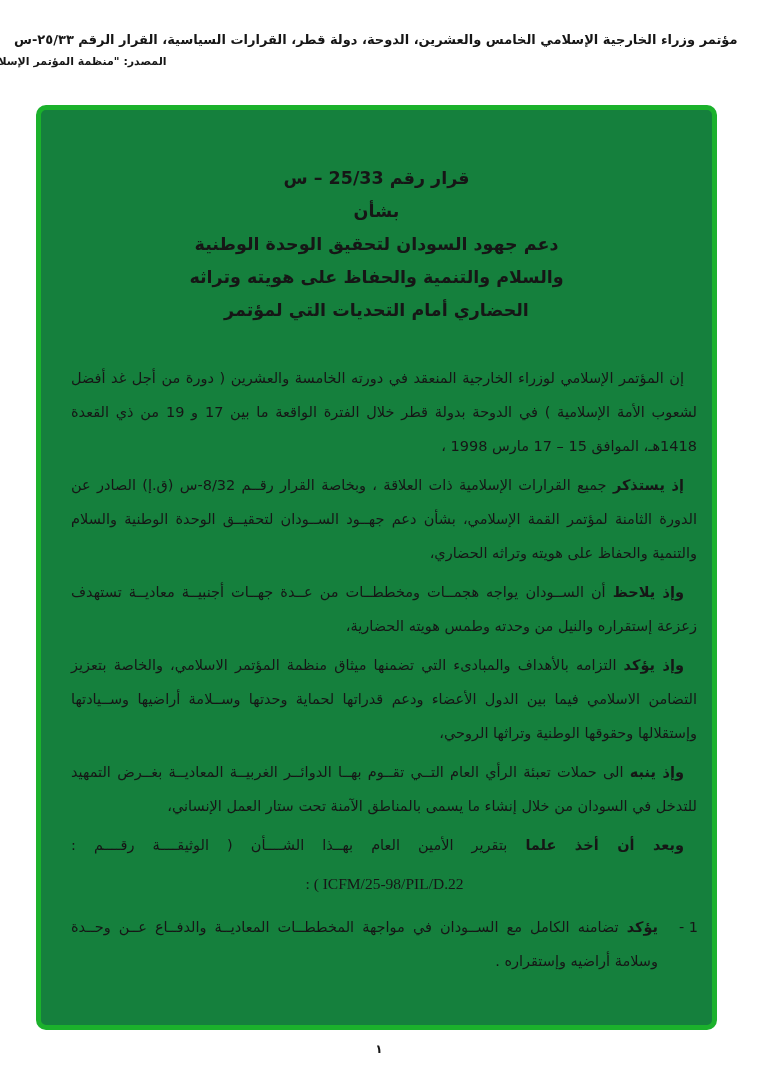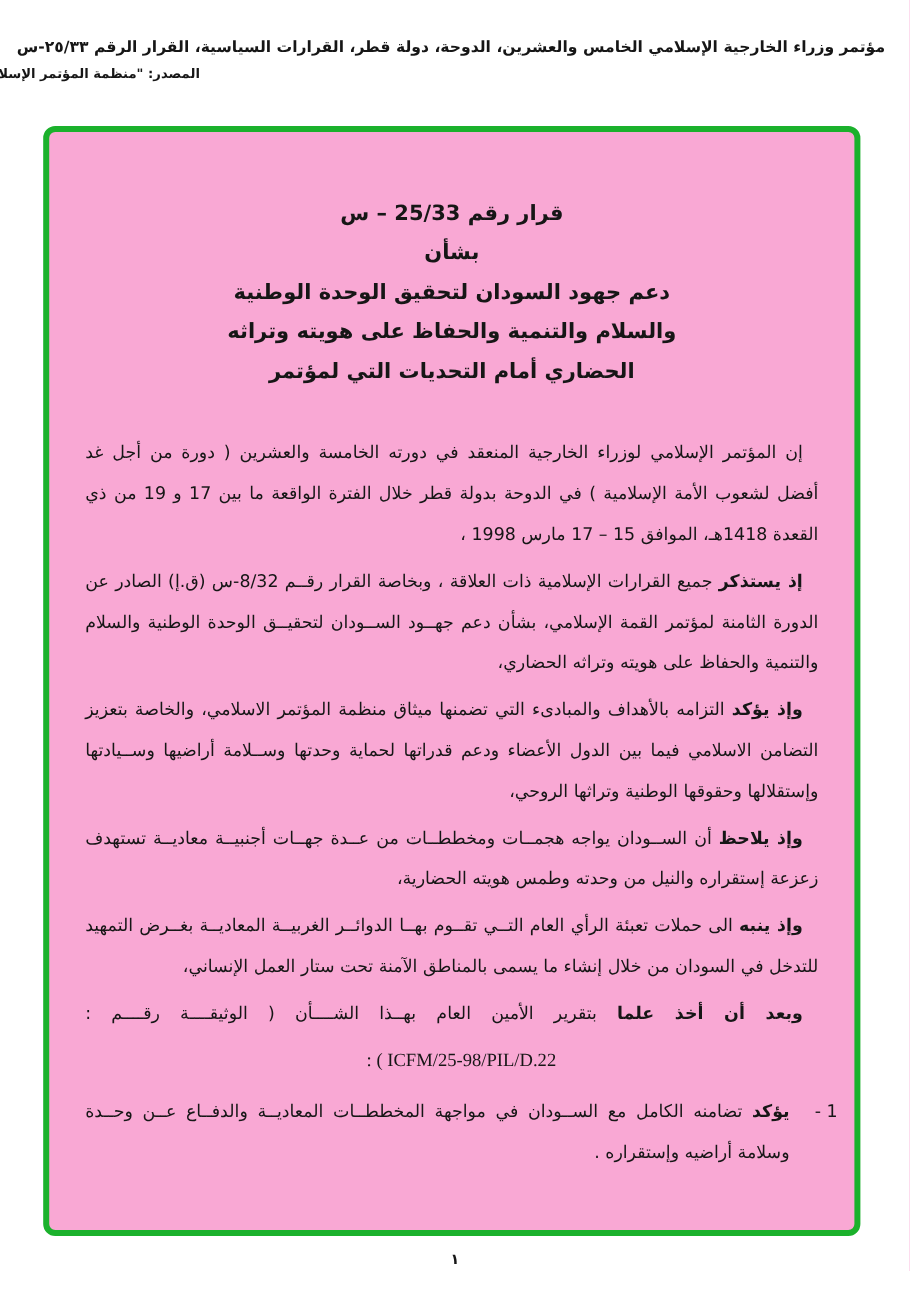--- a/index.html
+++ b/index.html
@@ -11,31 +11,31 @@
   .h1{
     position:relative;left:14px;font-weight:bold;font-size:13px;line-height:19px;
     white-space:nowrap;direction:rtl;
   }
   .h2{
     position:relative;left:-54px;font-weight:bold;font-size:11px;line-height:16px;
     margin-top:5px;white-space:nowrap;direction:rtl;
   }
   .frame{
     position:absolute;left:36px;top:105px;width:671px;height:915px;
-    border:5px solid #a3a3a3;border-radius:10px;background:#f9a8d4;
+    border:5px solid #a3a3a3;border-radius:10px;background:#15803d;
   }
   .title{
     margin-top:52px;text-align:center;direction:rtl;
     font-weight:bold;font-size:17.5px;line-height:33px;
   }
   .bodytext{
     direction:rtl;margin:34px 14px 0 30px;
     font-size:14.5px;line-height:34px;text-align:justify;
   }
-  .para{margin:0 16px 5px 0;text-indent:13px;}
+  .para{margin:0 1px 5px 0;text-indent:13px;}
   .lead{font-weight:bold;}
   .stretch{text-align-last:justify;}
   .docref{
     direction:ltr;text-align:center;text-indent:0;line-height:34px;
     font-family:"Liberation Serif",serif;font-size:15.5px;margin:0 0 5px 0;
   }
   .item{display:flex;direction:rtl;margin-top:9px;}
   .num{flex:0 0 40px;width:40px;font-size:14.5px;}
   .itext{flex:1;text-align:justify;}
   .pagenum{
@@ -56,22 +56,22 @@
       <div class="title-line">قرار رقم 25/33 – س</div>
       <div class="title-line">بشأن</div>
       <div class="title-line">دعم جهود السودان لتحقيق الوحدة الوطنية</div>
       <div class="title-line">والسلام والتنمية والحفاظ على هويته وتراثه</div>
       <div class="title-line">الحضاري أمام التحديات التي لمؤتمر</div>
     </div>
   <div class="bodytext" dir="rtl">
     <div>
         <p class="para"><span>إن المؤتمر الإسلامي لوزراء الخارجية المنعقد في دورته الخامسة والعشرين ( دورة من أجل غد أفضل لشعوب الأمة الإسلامية ) في الدوحة بدولة قطر خلال الفترة الواقعة ما بين 17 و 19 من ذي القعدة 1418هـ، الموافق 15 – 17 مارس 1998 ،</span></p>
         <p class="para"><span class="lead">إذ يستذكر</span><span> جميع القرارات الإسلامية ذات العلاقة ، وبخاصة القرار رقــم 8/32-س (ق.إ) الصادر عن الدورة الثامنة لمؤتمر القمة الإسلامي، بشأن دعم جهــود الســودان لتحقيــق الوحدة الوطنية والسلام والتنمية والحفاظ على هويته وتراثه الحضاري،</span></p>
+        <p class="para"><span class="lead">وإذ يلاحظ</span><span> أن الســودان يواجه هجمــات ومخططــات من عــدة جهــات أجنبيــة معاديــة تستهدف زعزعة إستقراره والنيل من وحدته وطمس هويته الحضارية،</span></p>
         <p class="para"><span class="lead">وإذ يؤكد</span><span> التزامه بالأهداف والمبادىء التي تضمنها ميثاق منظمة المؤتمر الاسلامي، والخاصة بتعزيز التضامن الاسلامي فيما بين الدول الأعضاء ودعم قدراتها لحماية وحدتها وســلامة أراضيها وســيادتها وإستقلالها وحقوقها الوطنية وتراثها الروحي،</span></p>
-        <p class="para"><span class="lead">وإذ يلاحظ</span><span> أن الســودان يواجه هجمــات ومخططــات من عــدة جهــات أجنبيــة معاديــة تستهدف زعزعة إستقراره والنيل من وحدته وطمس هويته الحضارية،</span></p>
         <p class="para"><span class="lead">وإذ ينبه</span><span> الى حملات تعبئة الرأي العام التــي تقــوم بهــا الدوائــر الغربيــة المعاديــة بغــرض التمهيد للتدخل في السودان من خلال إنشاء ما يسمى بالمناطق الآمنة تحت ستار العمل الإنساني،</span></p>
         <p class="para stretch"><span class="lead">وبعد أن أخذ علما</span><span> بتقرير الأمين العام بهــذا الشــــأن ( الوثيقــــة رقــــم :</span></p>
         <div class="docref" dir="ltr">: ( ICFM/25-98/PIL/D.22</div>
       </div>
     <div>
         <div class="item">
           <div class="num">1 -</div>
           <div class="itext"><span class="lead">يؤكد</span><span> تضامنه الكامل مع الســودان في مواجهة المخططــات المعاديــة والدفــاع عــن وحــدة وسلامة أراضيه وإستقراره .</span></div>
         </div>
       </div>

